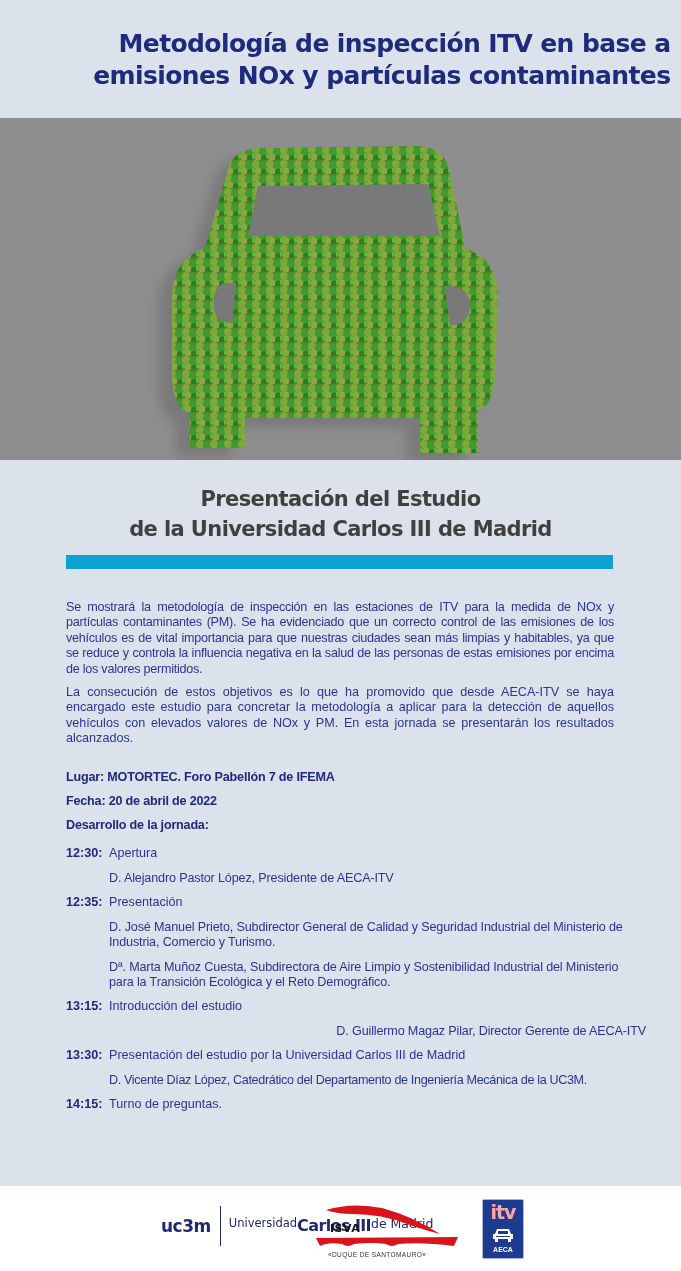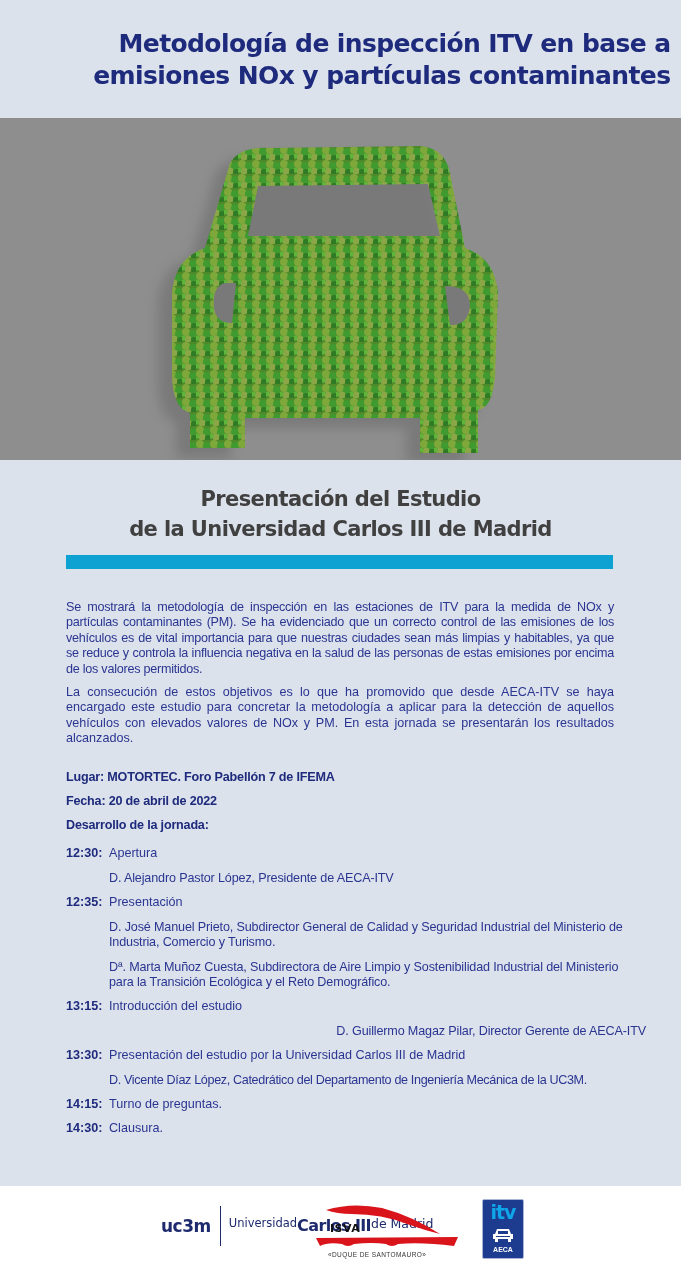--- a/index.html
+++ b/index.html
@@ -36,21 +36,21 @@
     .uc3m-name { display: flex; flex-direction: row; line-height: 13px; color: #1e2a6e; font-family: "DejaVu Sans", sans-serif; }
     .uc3m-name .l1 { font-size: 11.5px; }
     .uc3m-name .l2 { font-size: 16px; font-weight: bold; line-height: 17px; letter-spacing: -0.6px; }
     .uc3m-name .l3 { font-size: 12.5px; }
 
     .logo-isva { position: absolute; left: 312px; top: 1200px; width: 150px; height: 62px; }
     .isva-text { position: absolute; left: 18px; top: 22px; font-family: "DejaVu Sans", sans-serif; font-weight: bold; font-size: 11px; color: #111; letter-spacing: 0.5px; }
     .isva-sub { position: absolute; left: 16px; top: 51px; font-size: 6.5px; color: #333; letter-spacing: 0.4px; white-space: nowrap; }
 
     .logo-itv { position: absolute; left: 482px; top: 1199px; width: 42px; height: 60px; background: #1e3c8f; border: 1.5px solid #a9b4d6; border-radius: 2px; }
-    .itv-text { position: absolute; left: 0; top: 1px; width: 100%; text-align: center; font-family: "DejaVu Sans", sans-serif; font-weight: bold; font-size: 19px; color: #0ea5e9; letter-spacing: -1px; }
+    .itv-text { position: absolute; left: 0; top: 1px; width: 100%; text-align: center; font-family: "DejaVu Sans", sans-serif; font-weight: bold; font-size: 19px; color: #fca5a5; letter-spacing: -1px; }
     .itv-car { position: absolute; left: 10px; top: 27px; }
     .itv-aeca { position: absolute; left: 0; top: 46px; width: 100%; text-align: center; font-weight: bold; font-size: 7px; color: #ffffff; }
   </style>
 </head>
 <body>
 
 <div class="header">
   <h1>
     <span>Metodología de inspección ITV en base a</span><br>
     <span>emisiones NOx y partículas contaminantes</span>
@@ -137,26 +137,20 @@
     <div class="speaker" style="margin-top:10px; letter-spacing:-0.35px;">D. Vicente Díaz López, Catedrático del Departamento de Ingeniería Mecánica de la UC3M.</div>
   </div>
 
   <div style="margin-bottom:9px;">
     <div class="row">
         <span class="time">14:15:</span>
         <span class="title">Turno de preguntas.</span>
       </div>
   </div>
 
-  <div>
-    <div class="row">
-        <span class="time">14:30:</span>
-        <span class="title">Clausura.</span>
-      </div>
-  </div>
 </div>
 
 <div class="footer"></div>
 
 <div class="logo-uc3m">
   <span class="uc3m-mark">uc3m</span>
   <span class="uc3m-divider"></span>
   <span class="uc3m-name">
     <span class="l1">Universidad</span>
     <span class="l2">Carlos III</span>

